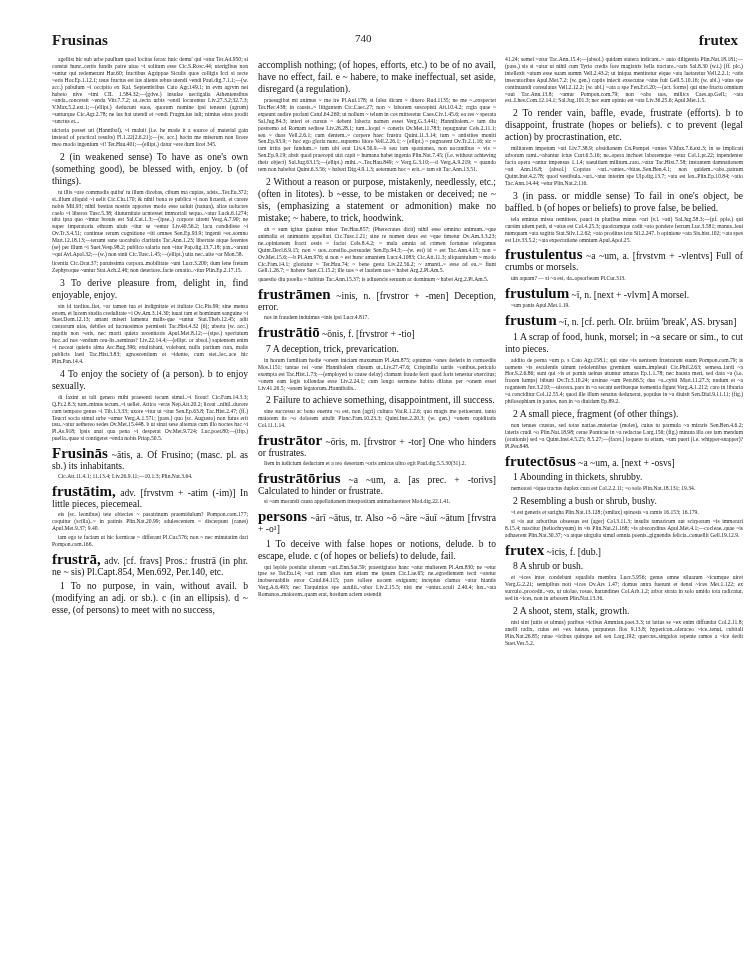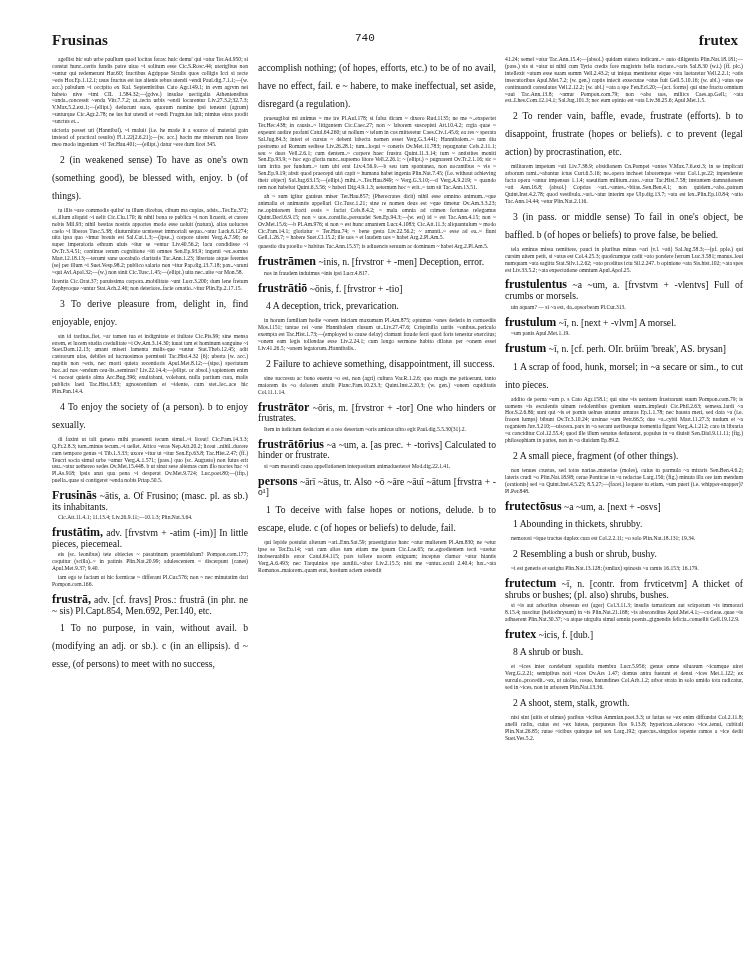--- a/index.html
+++ b/index.html
@@ -1,31 +1,31 @@
 <!DOCTYPE html>
 <html><head>
 <meta charset="utf-8">
 <style>
   html,body{margin:0;padding:0;background:#fff;}
   body{width:750px;height:963px;overflow:hidden;font-family:"DejaVu Serif","Liberation Serif",serif;color:#1a1a1a;}
   .page{position:relative;width:750px;height:857px;}
   .runhead{position:absolute;top:32px;left:0;width:750px;height:20px;}
   .rh-left{position:absolute;left:52px;top:0;font-weight:bold;font-size:15px;font-family:"Liberation Serif",serif;}
-  .rh-center{position:absolute;left:355px;top:0;font-size:11px;font-family:Liberation Mono, monospace;}
+  .rh-center{position:absolute;left:355px;top:0;font-size:11px;font-family:Liberation Serif, serif;}
   .rh-right{position:absolute;right:12px;top:0;font-weight:bold;font-size:15px;font-family:"Liberation Serif",serif;}
   .col{position:absolute;top:56px;width:200px;font-family:"Liberation Serif",serif;overflow:hidden;height:900px;}
   .col1{left:52px;width:196px;}
   .col2{left:258px;width:238px;}
   .col3{left:505px;width:238px;}
   .cit{font-size:5.6px;line-height:6.9px;text-align:justify;margin:0 0 2px 0;color:#222;}
   .cit.indent{text-indent:6px;}
-  .sense{font-size:9.6px;line-height:18px;margin:3px 0 2px 0;text-align:justify;text-indent:8px;color:#111;}
+  .sense{font-size:9.6px;line-height:12px;margin:3px 0 2px 0;text-align:justify;text-indent:8px;color:#111;}
   .sense.noindent{text-indent:0;}
   .entry{font-size:9.6px;line-height:10.6px;margin:6px 0 2px 0;text-align:justify;color:#111;}
-  .hw{font-weight:bold;font-size:12px;}
+  .hw{font-weight:bold;font-size:15px;}
 </style>
 </head>
 <body>
 
 <div class="page">
 
   <div class="runhead">
     <span class="rh-left">Frusinas</span>
     <span class="rh-center">740</span>
     <span class="rh-right">frutex</span>
@@ -55,30 +55,31 @@
     </div>
     <div>
       <p class="entry"><span class="hw">frustrā,</span><span> adv. [cf. fravs] Pros.: frustrā (in phr. ne ~ sis) Pl.Capt.854, Men.692, Per.140, etc.</span></p>
       <p class="sense">1 To no purpose, in vain, without avail. b (modifying an adj. or sb.). c (in an ellipsis). d ~ esse, (of persons) to meet with no success,</p>
     </div>
   </div>
 
   <div class="col col2">
     <p class="sense noindent">accomplish nothing; (of hopes, efforts, etc.) to be of no avail, have no effect, fail. e ~ habere, to make ineffectual, set aside, disregard (a regulation).</p>
     <p class="cit indent">praesagibat mi animus ~ me ire Pl.Aul.178; si falsa dicam ~ dixero Rud.1135; ne me ~..exspectet Ter.Hec.438; in causis..~ litigantem Cic.Caec.27; non ~ laborem suscepisti Att.10.4.2; crgia quae ~ expeunt audire profani Catul.64.260; ut nollum ~ telum in cos mitteretur Caes.Civ.1.45.6; ea res ~ sperata Sal.Jug.84.3; interi et cursus ~ debent labecta nomen esset Verg.G.3.441; Hannibalem..~ tam diu postremo ad Romam sedisse Liv.26.28.1; tum...loqui ~ coneris Ov.Met.11.783; repugnatur Cels.2.11.1; seu ~ duos Vell.2.6.1; cum dentem..~ corpere haec frustra Quint.11.3.14; tum ~ antistites moniti Sen.Ep.93.9; ~ hoc ego gloria nunc..supremo litore Vell.2.26.1; ~ (ellipt.) ~ pugnarent Ov.Tr.2.1.16; sic ~ tam irrita per fundum..~ tum ubi erat Liv.4.56.9.—b seu tam spontanea, non uocantibus ~ vis ~ Sen.Ep.9.19; absit quod praecepti uiri capit ~ humana habet ingenia Plin.Nat.7.45; (f.e. without achieving their object) Sal.Jug.63.15;—(ellipt.) mihi..~..Ter.Hau.849; ~ Verg.G.3.10;—d Verg.A.9.219; ~ quando rem non habebat Quint.6.3.56; ~ haberi Dig.4.9.1.3; aeternum hoc ~ erit..~ tam sit Tac.Ann.13.51.</p>
+    <p class="sense">2 Without a reason or purpose, mistakenly, needlessly, etc.; (often in litotes). b ~esse, to be mistaken or deceived; ne ~ sis, (emphasizing a statement or admonition) make no mistake; ~ habere, to trick, hoodwink.</p>
     <p class="cit indent">ah ~ sum igitur gauisus miser Ter.Hau.857; (Pherecrates dicit) nihil esse omnino animum..~que animalia et animantis appellari Cic.Tusc.1.21; sine re nomen deus est ~que timetur Ov.Am.3.3.23; ne..opinionem fracti ossis ~ faciat Cels.8.4.2; ~ mala omnia ad crimen fortunae relegamus Quint.Decl.6.9.15; non ~ uos..consilio..persuadet Sen.Ep.94.3;—(w. est) id ~ est Tac.Ann.4.15; non ~ Ov.Met.15.6;—b Pl.Am.976; si non ~ est hunc amantem Lucr.4.1083; Cic.Att.11.3; aliquantulum ~ modo Cic.Fam.14.1; gloriatur ~ Ter.Hau.74; ~ bene gesta Liv.22.56.2; ~ amanti..~ esse ad ea..~ fiunt Gell.1.26.7; ~ habere Suet.Cl.15.2; ille uos ~ et laudem uos ~ habet Arg.2.Pl.Am.5.</p>
     <p class="cit">quaestio diu proelio ~ habitus Tac.Ann.15.37; is adiuencis seruum ac dominum ~ habet Arg.2.Pl.Am.5.</p>
 
     <div>
       <p class="entry"><span class="hw">frustrāmen</span><span> ~inis, n. [frvstror + -men] Deception, error.</span></p>
       <p class="cit indent">nos in fraudem induimus ~inis ipsi Lucr.4.817.</p>
     </div>
     <div>
       <p class="entry"><span class="hw">frustrātiō</span><span> ~ōnis, f. [frvstror + -tio]</span></p>
-      <p class="sense">4 A deception, trick, prevarication.</p>
+      <p class="sense">7 A deception, trick, prevarication.</p>
       <p class="cit indent">in horum familiam hodie ~onem iniciam maxumam Pl.Am.875; optumas ~ones dederis in comoediis Mos.1151; tantae rei ~one Hannibalem clusum ut..Liv.27.47.6; Crispinilla uariis ~onibus..periculo exempta est Tac.Hist.1.73;—(employed to cause delay) clamant fraude ferri quod foris tenestur exercitus; ~onem eam legis tollendae esse Liv.2.24.1; cum longo sermone habito dilatus per ~onem esset Liv.41.26.5; ~onem legatorum..Hannibalis..</p>
       <p class="sense">2 Failure to achieve something, disappointment, ill success.</p>
       <p class="cit indent">sine successu ac bono euentu ~o est, non (agri) cultura Var.R.1.2.6; quo magis me petioerunt, tanto maiorem iis ~o dolorem attulit Planc.Fam.10.23.3; Quint.Inst.2.20.3; (w. gen.) ~onem cupiditatis Col.11.1.14.</p>
     </div>
     <div>
       <p class="entry"><span class="hw">frustrātor</span><span> ~ōris, m. [frvstror + -tor] One who hinders or frustrates.</span></p>
       <p class="cit indent">Item in iudicium deductam et a reo desertam ~oris amicus ultro egit Paul.dig.5.5.30(31).2.</p>
     </div>
     <div>
       <p class="entry"><span class="hw">frustrātōrius</span><span> ~a ~um, a. [as prec. + -torivs] Calculated to hinder or frustrate.</span></p>
@@ -114,21 +115,20 @@
       <p class="cit indent">non tenues crustas, sed totas nariae..materiae (moles), cuius tu parmula ~a miraris Sen.Ben.4.6.2; lateris crudi ~o Plin.Nat.18.98; cerae Ponticae in ~a redactae Larg.156; (fig.) minuta illa ore iam mendum (orationis) sed ~a Quint.Inst.4.5.25; 8.5.27;—(facet.) loquere tu etiam, ~um pueri (i.e. whipper-snapper)? Pl.Per.848.</p>
     </div>
     <div>
       <p class="entry"><span class="hw">frutectōsus</span><span> ~a ~um, a. [next + -osvs]</span></p>
       <p class="sense">1 Abounding in thickets, shrubby.</p>
       <p class="cit indent">nemorosi ~ique tractus duplex cura est Col.2.2.11; ~o solo Plin.Nat.18.131; 19.34.</p>
       <p class="sense">2 Resembling a bush or shrub, bushy.</p>
       <p class="cit indent">~i est generis et sarigha Plin.Nat.13.128; (smilax) spinosis ~a ramis 16.153; 16.179.</p>
     </div>
     <div>
-      <p class="entry"><span class="hw">frutectum</span><span> ~ī, n. [contr. from frvticetvm] A thicket of shrubs or bushes; (pl. also) shrubs, bushes.</span></p>
       <p class="cit indent">si ~is aut arboribus obsessus est (ager) Col.3.11.3; insulis tamaricum aut scirporum ~is immorari 8.15.4; nascitur (heliochrysum) in ~is Plin.Nat.21.168; ~is absconditus Apul.Met.4.1;—cocleae..quae ~is adhaerent Plin.Nat.30.37; ~a atque uirgulta simul omnia poenis..gignendis felicia..conuellit Gell.19.12.9.</p>
     </div>
     <div>
       <p class="entry"><span class="hw">frutex</span><span> ~icis, f. [dub.]</span></p>
       <p class="sense">8 A shrub or bush.</p>
       <p class="cit indent">et ~ices inter condebant squalida membra Lucr.5.956; genus omne siluarum ~icumque uiret Verg.G.2.21; semipibus noti ~ices Ov.Ars 1.47; domus antra fuerunt et densi ~ices Met.1.122; ex surculo..procedit..~ex, ut uiolae, rosae, harundines Col.Arb.1.2; arbor strata in solo umido tota radicatur, sed in ~ices, non in arborem Plin.Nat.13.36.</p>
       <p class="sense">2 A shoot, stem, stalk, growth.</p>
       <p class="cit indent">nisi sint (uitis et ulmus) paribus ~icibus Ammian.poet.3.3; ut latius se ~ex enim diffundat Col.2.11.8; anelli radix, cuius est ~ex luteus, purpureus flos 9.13.8; hypericon..oleraceo ~ice..tenui, cubitali Plin.Nat.26.85; rutae ~icibus quinque uel sex Larg.192; quercus..singulos repente ramos a ~ice dedit Suet.Ves.5.2.</p>
     </div>
   </div>

